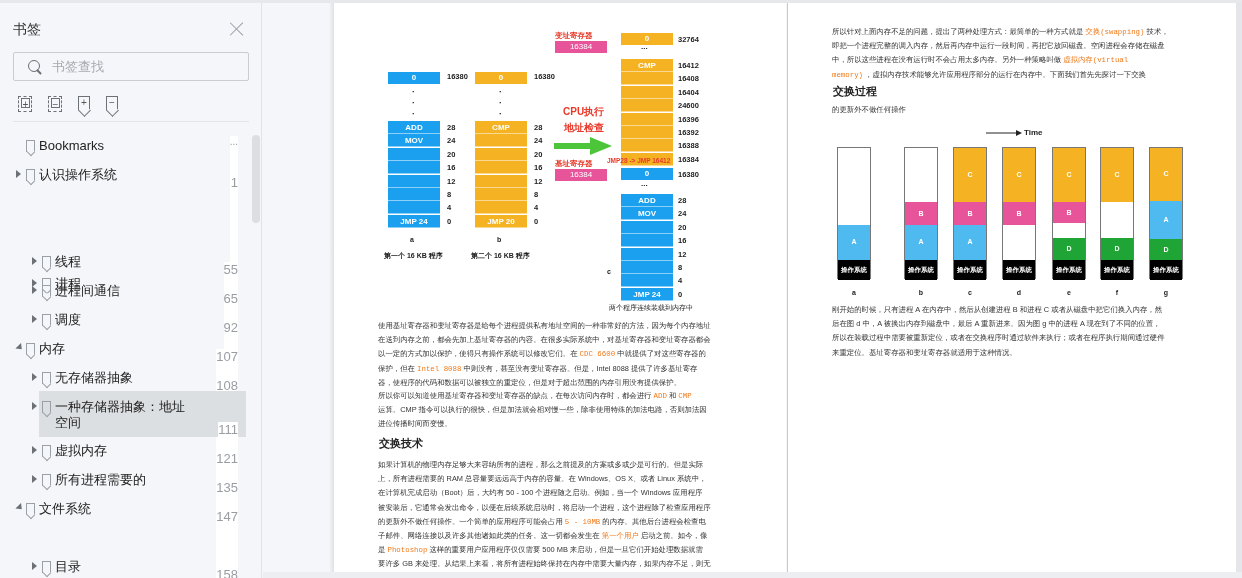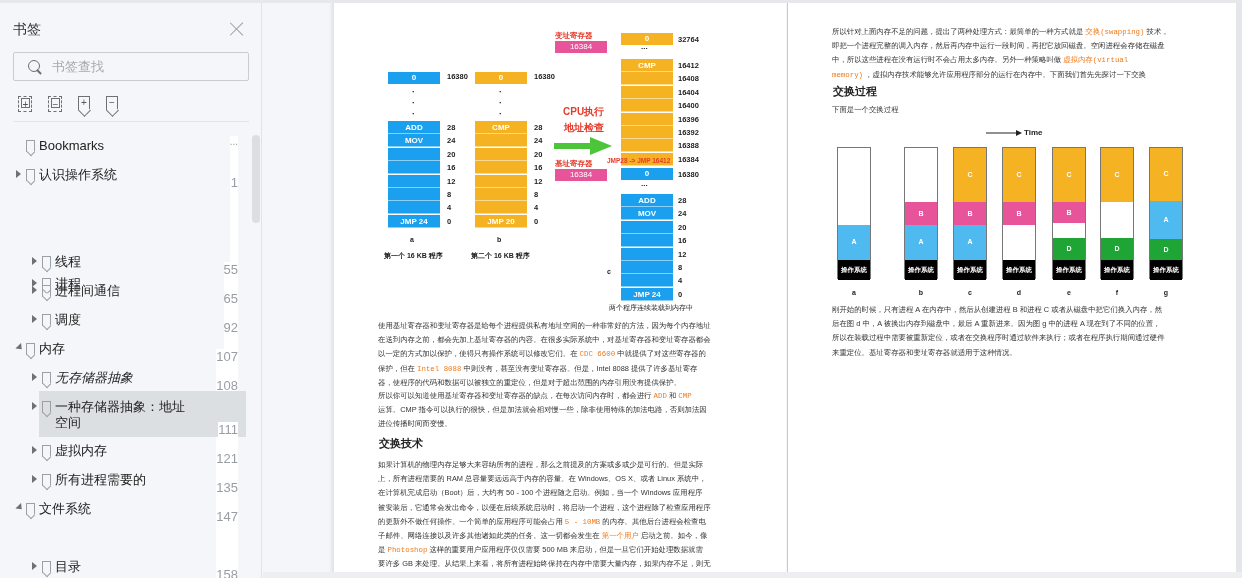--- a/index.html
+++ b/index.html
@@ -152,21 +152,21 @@
         </div>
         <div class="tree-item" style="top: 203px; height: 29px;">
           <div class="tri down" style="left: 16px;"></div>
           <div class="bm-icon" style="left: 26px;"></div>
           <div class="label" style="left: 39px;">内存</div>
           <div class="page" style="right: 12px; top: 14px;">107</div>
         </div>
         <div class="tree-item" style="top: 232px; height: 29px;">
           <div class="tri right" style="left: 32px;"></div>
           <div class="bm-icon" style="left: 42px;"></div>
-          <div class="label" style="left: 55px; font-style: italic;">无存储器抽象</div>
+          <div class="label" style="left: 55px;">无存储器抽象</div>
           <div class="page" style="right: 12px; top: 14px;">108</div>
         </div>
         <div class="tree-item selected" style="top: 261px; height: 44px;">
           <div class="sel-bg"></div>
           <div class="tri right" style="left: 32px;"></div>
           <div class="bm-icon" style="left: 42px;"></div>
           <div class="label" style="left: 55px;">一种存储器抽象：地址</div>
           <div class="label" style="left: 55px; top: 22px;">空间</div>
           <div class="page" style="right: 12px; top: 29px;">111</div>
         </div>
@@ -262,21 +262,21 @@
         <div class="cell orange" style="left:287px;top:30px;width:52px;height:12px;line-height:12px">0</div>
         <div class="addr" style="left:344px;top:32px">32764</div>
         <div class="dots" style="left:307px;top:39px;font-size:8px">...</div>
         <div class="cell orange" style="left:287px;top:56px;width:52px;height:13px;border-bottom:1px solid rgba(255,255,255,0.5)">CMP</div>
         <div class="addr" style="left:344px;top:58px">16412</div>
         <div class="cell orange" style="left:287px;top:69.4px;width:52px;height:13px;border-bottom:1px solid rgba(255,255,255,0.5)"></div>
         <div class="addr" style="left:344px;top:71.4px">16408</div>
         <div class="cell orange" style="left:287px;top:82.8px;width:52px;height:13px;border-bottom:1px solid rgba(255,255,255,0.5)"></div>
         <div class="addr" style="left:344px;top:84.8px">16404</div>
         <div class="cell orange" style="left:287px;top:96.2px;width:52px;height:13px;border-bottom:1px solid rgba(255,255,255,0.5)"></div>
-        <div class="addr" style="left:344px;top:98.2px">16400</div>
+        <div class="addr" style="left:344px;top:98.2px">24600</div>
         <div class="cell orange" style="left:287px;top:109.6px;width:52px;height:13px;border-bottom:1px solid rgba(255,255,255,0.5)"></div>
         <div class="addr" style="left:344px;top:111.6px">16396</div>
         <div class="cell orange" style="left:287px;top:123px;width:52px;height:13px;border-bottom:1px solid rgba(255,255,255,0.5)"></div>
         <div class="addr" style="left:344px;top:125px">16392</div>
         <div class="cell orange" style="left:287px;top:136.4px;width:52px;height:13px;border-bottom:1px solid rgba(255,255,255,0.5)"></div>
         <div class="addr" style="left:344px;top:138.4px">16388</div>
         <div class="cell orange" style="left:287px;top:149.8px;width:52px;height:13px;border-bottom:1px solid rgba(255,255,255,0.5)"></div>
         <div class="addr" style="left:344px;top:151.8px">16384</div>
         <div class="red-label" style="left:273px;top:154px;font-size:6.5px">JMP28 -&gt; JMP 16412</div>
         <div class="cell blue" style="left:287px;top:165px;width:52px;height:12px;line-height:12px">0</div>
@@ -304,21 +304,21 @@
 
     <div class="para" id="lp-para1" style="left:44px;top:316px;width:370px"><span>使用基址寄存器和变址寄存器是给每个进程提供私有地址空间的一种非常好的方法，因为每个内存地址</span><br><span>在送到内存之前，都会先加上基址寄存器的内容。在很多实际系统中，对基址寄存器和变址寄存器都会</span><br><span>以一定的方式加以保护，使得只有操作系统可以修改它们。在 </span><span class="hl">CDC 6600</span><span> 中就提供了对这些寄存器的</span><br><span>保护，但在 </span><span class="hl">Intel 8088</span><span> 中则没有，甚至没有变址寄存器。但是，Intel 8088 提供了许多基址寄存</span><br><span>器，使程序的代码和数据可以被独立的重定位，但是对于超出范围的内存引用没有提供保护。</span></div>
     <div class="para" id="lp-para2" style="left:44px;top:386px;width:370px"><span>所以你可以知道使用基址寄存器和变址寄存器的缺点，在每次访问内存时，都会进行 </span><span class="hl">ADD</span><span> 和 </span><span class="hl">CMP</span><br><span>运算。CMP 指令可以执行的很快，但是加法就会相对慢一些，除非使用特殊的加法电路，否则加法因</span><br><span>进位传播时间而变慢。</span></div>
     <div class="h2" style="left:45px;top:433px">交换技术</div>
     <div class="para" id="lp-para3" style="left:44px;top:455px;width:372px"><span>如果计算机的物理内存足够大来容纳所有的进程，那么之前提及的方案或多或少是可行的。但是实际</span><br><span>上，所有进程需要的 RAM 总容量要远远高于内存的容量。在 Windows、OS X、或者 Linux 系统中，</span><br><span>在计算机完成启动（Boot）后，大约有 50 - 100 个进程随之启动。例如，当一个 Windows 应用程序</span><br><span>被安装后，它通常会发出命令，以便在后续系统启动时，将启动一个进程，这个进程除了检查应用程序</span><br><span>的更新外不做任何操作。一个简单的应用程序可能会占用 </span><span class="hl">5 - 10MB</span><span> 的内存。其他后台进程会检查电</span><br><span>子邮件、网络连接以及许多其他诸如此类的任务。这一切都会发生在 </span><span class="hl">第一个用户</span><span> 启动之前。如今，像</span><br><span>是 </span><span class="hl">Photoshop</span><span> 这样的重要用户应用程序仅仅需要 500 MB 来启动，但是一旦它们开始处理数据就需</span><br><span>要许多 GB 来处理。从结果上来看，将所有进程始终保持在内存中需要大量内存，如果内存不足，则无</span><br></div>
   </div>
 
   <div class="page right">
     <div class="para" id="rp-para1" style="left:44px;top:22px;width:370px"><span>所以针对上面内存不足的问题，提出了两种处理方式：最简单的一种方式就是 </span><span class="hl">交换(swapping)</span><span> 技术，</span><br><span>即把一个进程完整的调入内存，然后再内存中运行一段时间，再把它放回磁盘。空闲进程会存储在磁盘</span><br><span>中，所以这些进程在没有运行时不会占用太多内存。另外一种策略叫做 </span><span class="hl">虚拟内存(virtual</span><br><span class="hl">memory)</span><span> ，虚拟内存技术能够允许应用程序部分的运行在内存中。下面我们首先先探讨一下交换</span></div>
     <div class="h2" style="left:45px;top:81px">交换过程</div>
-    <div class="para" style="left:44px;top:100px">下面是一个交换过程</div>
+    <div class="para" style="left:44px;top:100px">的更新外不做任何操作</div>
     <div class="fig" id="swapfig" style="left:0;top:118px;width:449px;height:180px">
         <div class="cap" style="left:198px;top:7px"><svg width="36" height="8" style="vertical-align:middle">
             <line x1="0" y1="4" x2="31" y2="4" stroke="#222" stroke-width="1"></line>
             <polygon points="30,1 36,4 30,7" fill="#222"></polygon>
           </svg> <span style="font-size:8px">Time</span></div>
         <div class="col" style="left:49px;top:26px;height:132px">
           <div class="seg A" style="top:77.28px;height:34.72px;line-height:34.72px">A</div>
           <div class="seg os" style="top:112px;height:20px;line-height:20px">操作系统</div>
         </div>
         <div class="col-cap" style="left:49px;top:168px">a</div>

